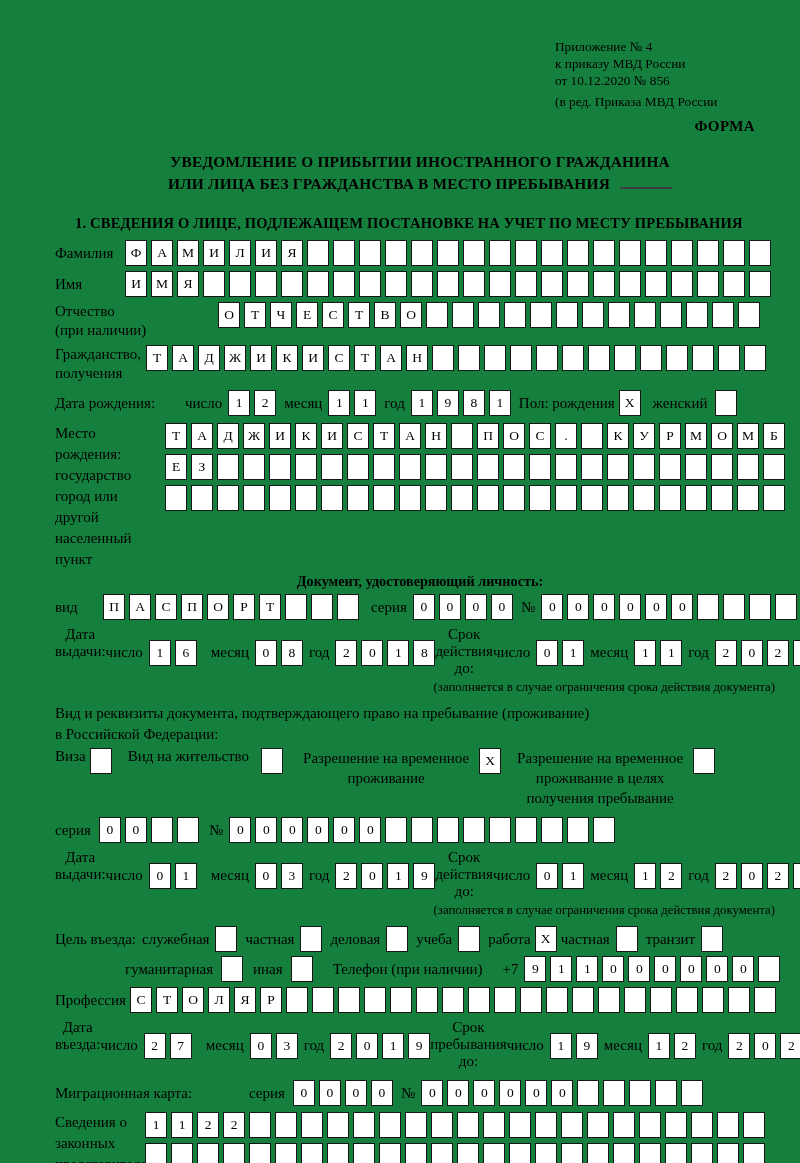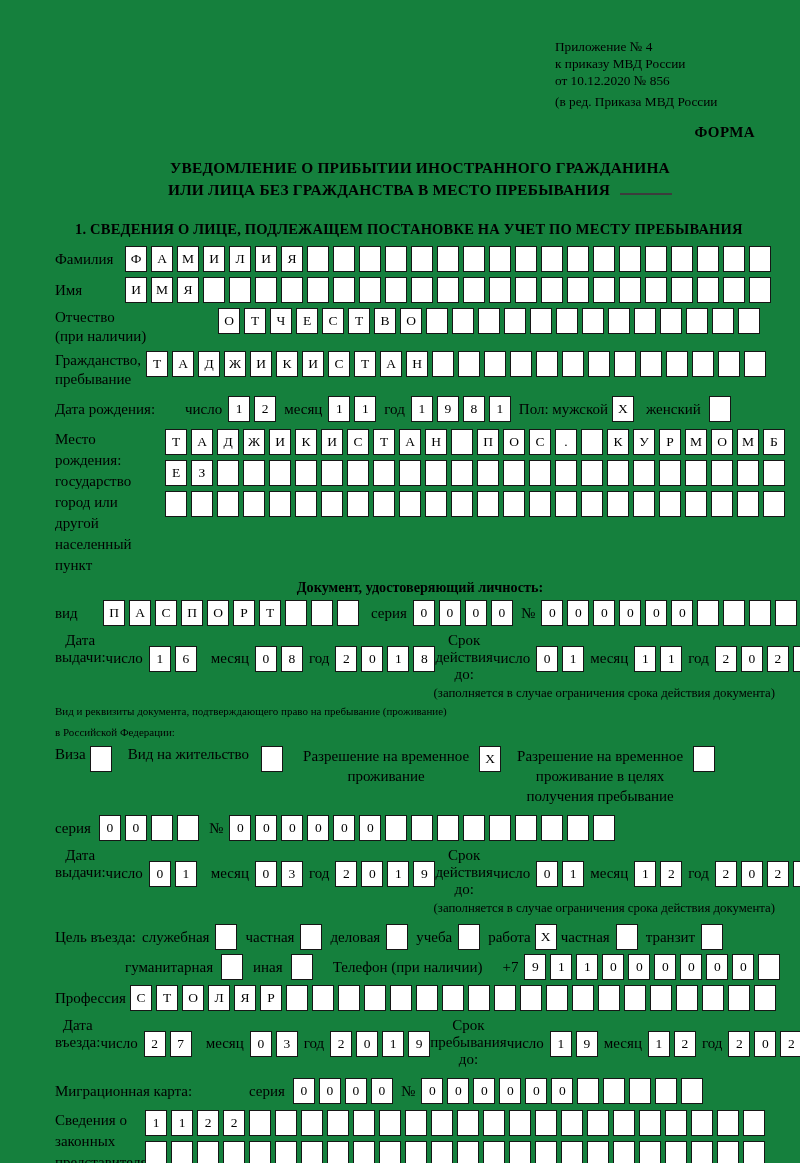--- a/index.html
+++ b/index.html
@@ -5,21 +5,21 @@
   html,body{margin:0;padding:0;background:#ffffff;}
   .page{
     width:800px;height:1163px;background:#15803d;color:#000;
     font-family:"Liberation Serif", "DejaVu Serif", serif;
     box-sizing:border-box;padding:38px 15px 0 55px;
     position:relative;overflow:hidden;
   }
   
   .annex{margin-left:500px;font-size:13.3px;line-height:17px;}
   .annex .gap{height:4px;}
-  .forma{font-weight:bold;text-align:right;margin-right:30px;margin-top:14px;font-size:15px;letter-spacing:.4px;}
+  .forma{font-weight:bold;text-align:right;margin-right:30px;margin-top:8px;font-size:15px;letter-spacing:.4px;}
   .title{text-align:center;font-weight:bold;font-size:15.4px;line-height:22px;margin-top:16px;letter-spacing:.2px;}
   .uline{display:inline-block;width:52px;border-bottom:2.5px solid #3c3c3c;margin-left:10px;}
   .sec1{font-weight:bold;font-size:14.5px;margin-top:20px;margin-left:20px;letter-spacing:.2px;}
   .formbody{margin-top:8px;}
   
   .cells{display:flex;gap:4px;flex:0 0 auto;}
   .cb{
     box-sizing:border-box;width:22px;height:26px;flex:0 0 auto;
     border:1.6px solid #161616;background:#fff;
     display:inline-flex;align-items:center;justify-content:center;
@@ -37,21 +37,21 @@
   .ml4{margin-left:4px;} .ml6{margin-left:6px;} .ml8{margin-left:8px;} .ml10{margin-left:10px;}
   .ml12{margin-left:12px;} .ml16{margin-left:16px;} .ml20{margin-left:20px;} .ml26{margin-left:26px;}
   .center-bold{text-align:center;font-weight:bold;font-size:14.2px;margin-top:3px;}
   
   .dates-row{display:flex;justify-content:space-between;padding-right:38px;margin-top:6px;}
   .dcol{display:flex;flex-direction:row;}
   .dtitle{text-align:center;font-size:15px;margin-bottom:2px;}
   .dline{display:flex;align-items:center;gap:6px;font-size:15px;}
   .note-r{text-align:right;font-size:12.8px;margin-top:1px;padding-right:10px;}
   .optcol{text-align:center;font-size:15px;line-height:20px;flex:0 0 auto;}
-  .twolines{font-size:11px;line-height:21px;}
+  .twolines{font-size:15px;line-height:21px;margin-top:8px;}
 </style>
 </head>
 <body>
 
 <div class="page">
 
   <div class="annex">
     <div>Приложение № 4</div>
     <div>к приказу МВД России</div>
     <div>от 10.12.2020 № 856</div>
@@ -160,21 +160,21 @@
           <span class="cb"></span>
           <span class="cb"></span>
           <span class="cb"></span>
           <span class="cb"></span>
         </span>
     </div>
 
     <div class="frow top">
       <div class="lblcol w91">
         <div>Гражданство,</div>
-        <div>пребывание</div>
+        <div>получения</div>
       </div>
       <span class="cells">
           <span class="cb">Т</span>
           <span class="cb">А</span>
           <span class="cb">Д</span>
           <span class="cb">Ж</span>
           <span class="cb">И</span>
           <span class="cb">К</span>
           <span class="cb">И</span>
           <span class="cb">С</span>
@@ -209,21 +209,21 @@
           <span class="cb">1</span>
           <span class="cb">1</span>
         </span>
       <span class="lbl ml8">год</span>
       <span class="cells ml6">
           <span class="cb">1</span>
           <span class="cb">9</span>
           <span class="cb">8</span>
           <span class="cb">1</span>
         </span>
-      <span class="lbl ml8">Пол: мужской</span>
+      <span class="lbl ml8">Пол: рождения</span>
       <span class="cells ml4">
           <span class="cb">X</span>
         </span>
       <span class="lbl ml12">женский</span>
       <span class="cells ml8">
           <span class="cb"></span>
         </span>
     </div>
 
     <div class="frow top" style="margin-top:7px;">

